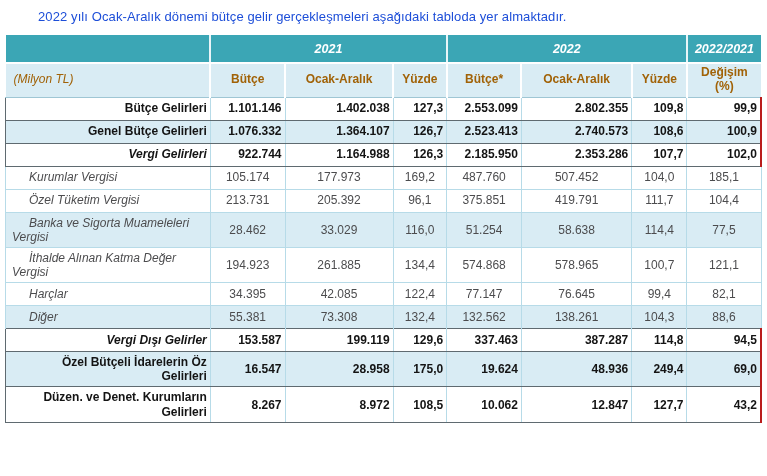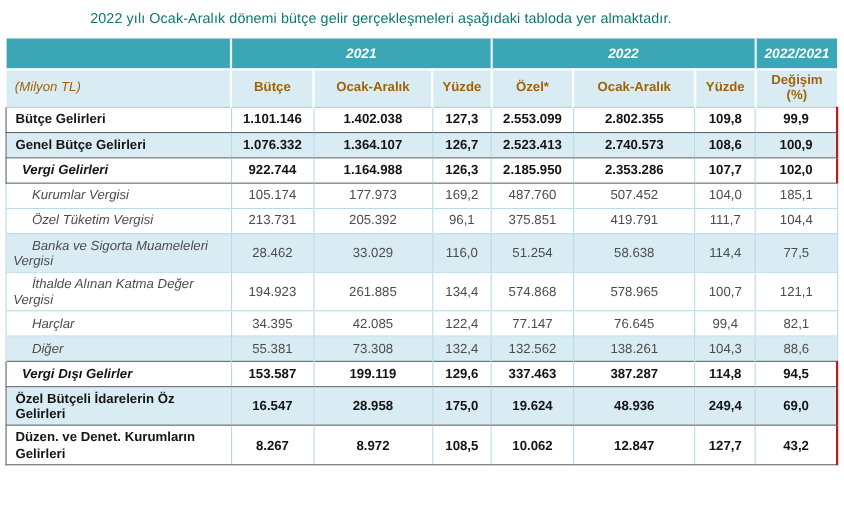--- a/index.html
+++ b/index.html
@@ -12,22 +12,21 @@
     position: relative;
     width: 767px;
     height: 476px;
     background: #ffffff;
     overflow: hidden;
   }
   .title {
     padding: 9px 10px 0 38px;
     font-size: 13px;
     letter-spacing: 0.1px;
-    color: #0f766e;
-    margin-left: 44px;
+    color: #1d4ed8;
   }
   table {
     border-collapse: collapse;
     table-layout: fixed;
     width: 757px;
     margin: 11px 0 0 5px;
     font-size: 12px;
   }
   
   thead tr.group th {
@@ -77,20 +76,21 @@
   .ind0 { padding-left: 8px; }
   .ind1 { padding-left: 14px; }
   .ind2 { padding-left: 6px; text-indent: 17px; }
   tr.italic td { color: #4c4c4e; }
   tr.italic td.label { font-style: italic; }
   tr.bold td, tr.bold-italic td {
     font-weight: bold;
     color: #141414;
     border-top: 1px solid #5f6a70;
     border-bottom: 1px solid #5f6a70;
+    text-align: right;
   }
   tr.bold td:first-child, tr.bold-italic td:first-child { border-left: 1px solid #5f6a70; }
   tr.bold td:last-child, tr.bold-italic td:last-child { border-right: 2px solid #b91c1c; }
   tr.italic td:last-child { border-right: 1px solid #b7dbe8; }
   tr.bold-italic td.label { font-style: italic; }
 </style>
 </head>
 <body>
 
 <div class="page">
@@ -113,21 +113,21 @@
         <th></th>
         <th colspan="3">2021</th>
         <th colspan="3">2022</th>
         <th>2022/2021</th>
       </tr>
       <tr class="cols">
         <th>(Milyon TL)</th>
         <th>Bütçe</th>
         <th>Ocak-Aralık</th>
         <th>Yüzde</th>
-        <th>Özel*</th>
+        <th>Bütçe*</th>
         <th>Ocak-Aralık</th>
         <th>Yüzde</th>
         <th>Değişim
 (%)</th>
       </tr>
     </thead>
     <tbody>
         <tr class="bold">
           <td class="label ind0">Bütçe Gelirleri</td>
           <td class="num">1.101.146</td>

